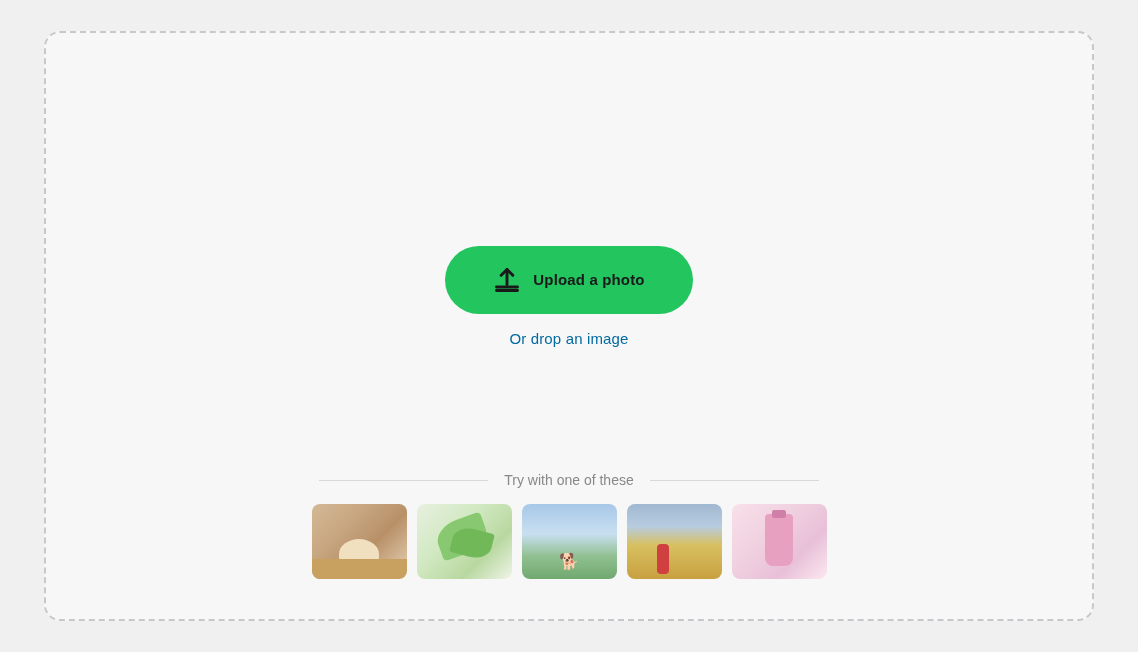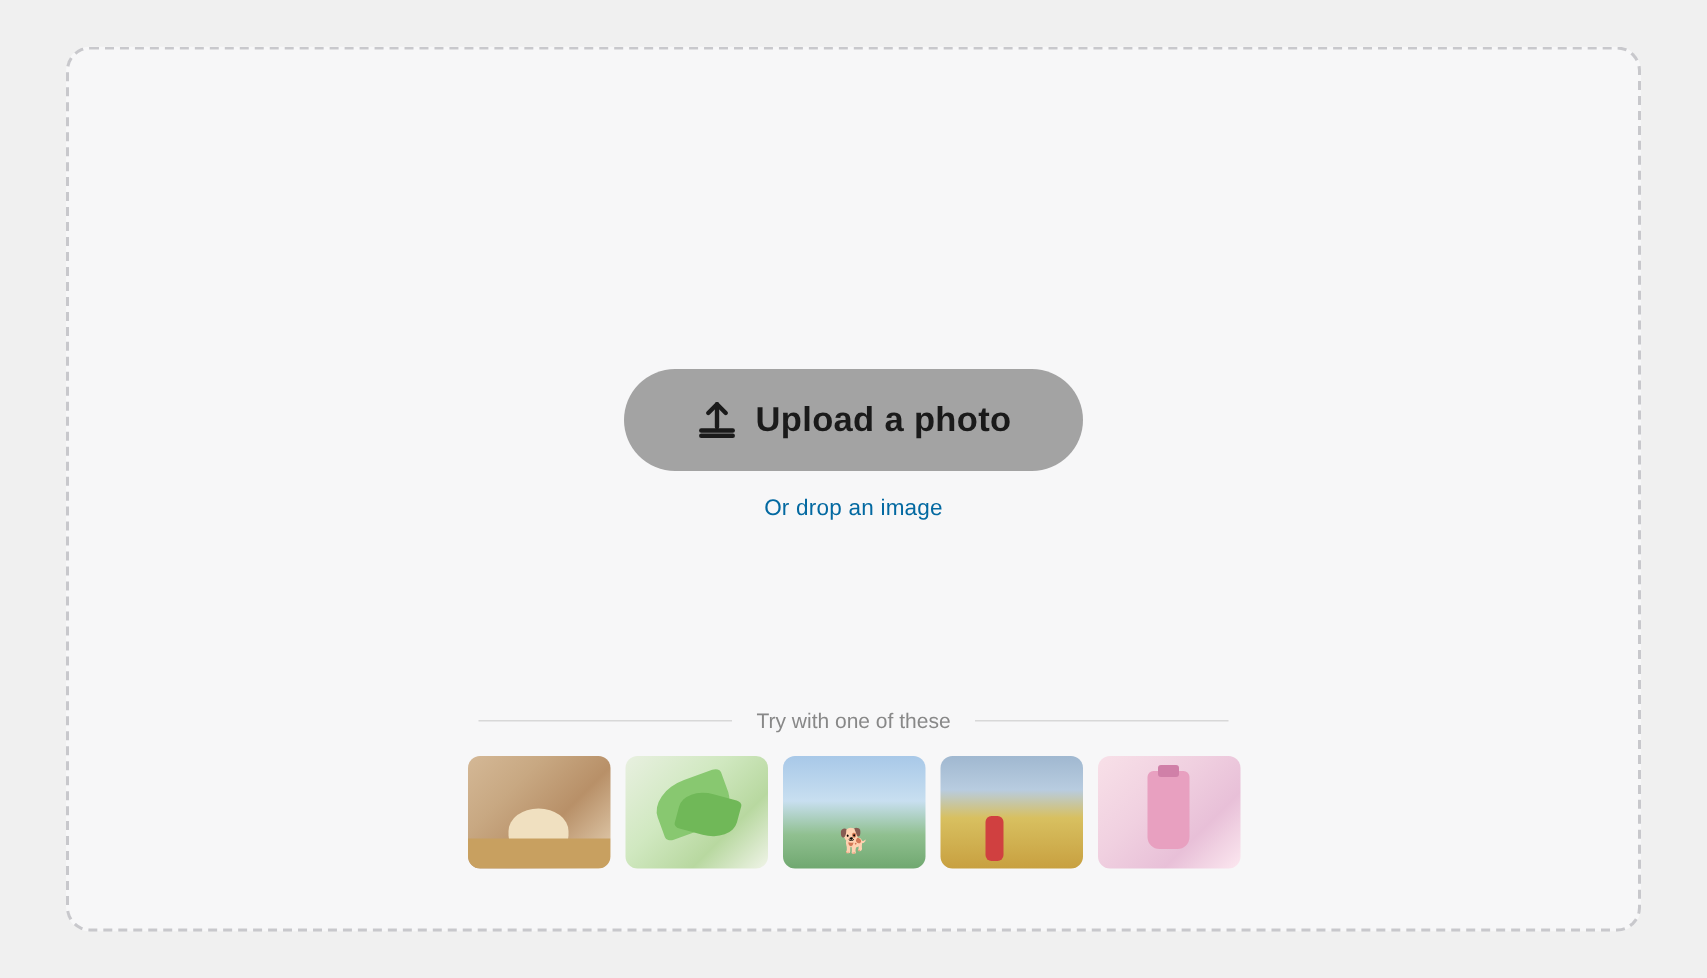--- a/index.html
+++ b/index.html
@@ -36,25 +36,25 @@
       flex-direction: column;
       align-items: center;
       gap: 16px;
       margin-bottom: 60px;
     }
 
     .upload-button {
       display: flex;
       align-items: center;
       gap: 12px;
-      background: #a3a3a3;
+      background: #22c55e;
       border: none;
       border-radius: 50px;
       padding: 20px 48px;
-      font-size: 23px;
+      font-size: 15px;
       font-weight: 600;
       color: #1a1a1a;
       cursor: pointer;
       letter-spacing: 0.01em;
     }
 
     .upload-icon {
       display: flex;
       align-items: center;
       justify-content: center;

